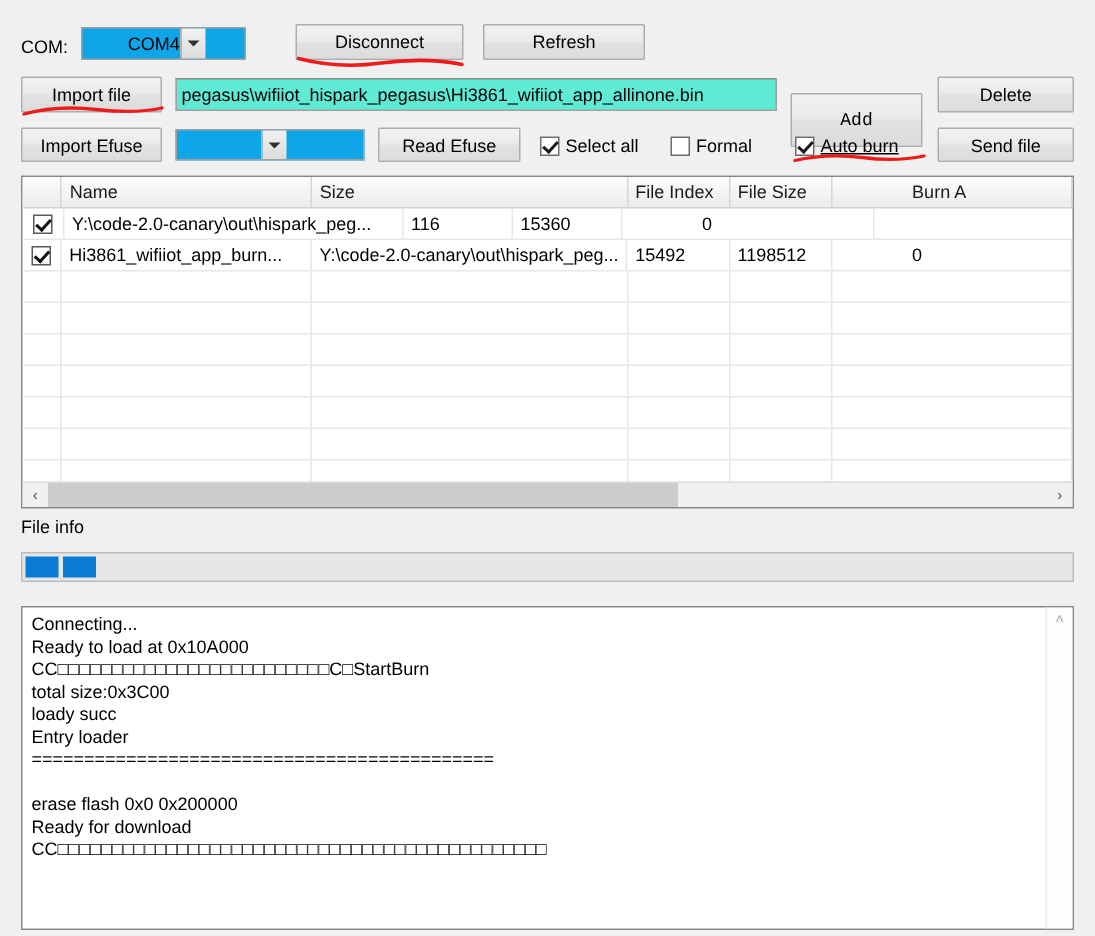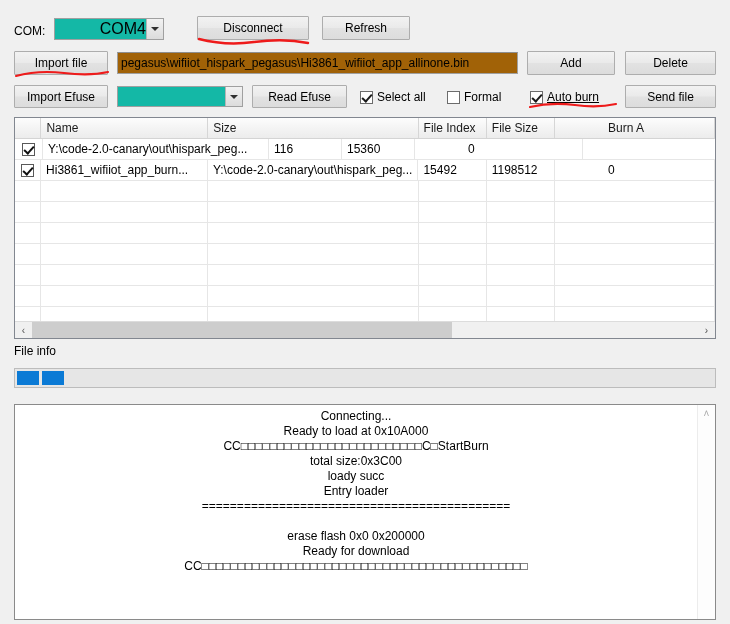--- a/index.html
+++ b/index.html
@@ -30,41 +30,41 @@
     display: flex;
     align-items: center;
     justify-content: center;
     box-sizing: border-box;
     cursor: default;
     padding: 0;
     white-space: nowrap;
   }
 
   .textbox {
-    background: #a16207;
+    background: #5eead4;
     border: 1px solid #a0a0a0;
     border-top-color: #8e8e8e;
     box-sizing: border-box;
     display: flex;
     align-items: center;
     padding: 0 3px;
     font-size: 12px;
     overflow: hidden;
     white-space: nowrap;
   }
 
   .combo {
-    background: #14b8a6;
+    background: #0ea5e9;
     border: 1px solid #a0a0a0;
     box-sizing: border-box;
     display: flex;
     align-items: center;
-    justify-content: flex-end;
+    justify-content: center;
     padding: 0 0 0 4px;
-    font-size: 16px;
+    font-size: 12px;
   }
   .combo .arrowbox {
     width: 17px;
     height: 100%;
     background: linear-gradient(to bottom, #f2f2f2, #dcdcdc);
     border-left: 1px solid #b5b5b5;
     display: flex;
     align-items: center;
     justify-content: center;
     box-sizing: border-box;
@@ -103,26 +103,26 @@
 
   .label { font-size: 12px; white-space: nowrap; }
 
   
   .abs { position: absolute; }
 
   
   #com-label  { left: 14px;  top: 24px; }
   #com-combo  { left: 54px;  top: 18px; width: 110px; height: 22px; }
   #btn-disconnect { left: 197px; top: 16px; width: 112px; height: 24px; }
-  #btn-refresh    { left: 322px; top: 16px; width: 88px;  height: 24px; }
+  #btn-refresh    { left: 322px; top: 16px; width: 108px;  height: 24px; }
 
   
   #btn-selectfile { left: 14px;  top: 51px; width: 94px;  height: 24px; }
   #path-input     { left: 117px; top: 52px; width: 401px; height: 22px; }
-  #btn-add        { left: 527px; top: 51px; width: 88px;  height: 24px; }
+  #btn-add        { left: 527px; top: 62px; width: 88px;  height: 36px; font-family: Liberation Mono, monospace; }
   #btn-delete     { left: 625px; top: 51px; width: 91px;  height: 24px; }
 
   
   #btn-importefuse { left: 14px;  top: 85px; width: 94px;  height: 23px; }
   #efuse-combo     { left: 117px; top: 86px; width: 126px; height: 21px; }
   #btn-readefuse   { left: 252px; top: 85px; width: 95px;  height: 23px; }
   #chk-selectall   { left: 360px; top: 90px; }
   #chk-formal      { left: 447px; top: 90px; }
   #chk-autoburn    { left: 530px; top: 90px; text-decoration: underline; }
   #btn-sendfile    { left: 625px; top: 85px; width: 91px;  height: 23px; }
@@ -255,21 +255,20 @@
   
   #log {
     position: absolute;
     left: 14px; top: 404px;
     width: 702px; height: 216px;
     background: #fff;
     border: 1px solid #8a8a8a;
     box-sizing: border-box;
     display: flex;
     overflow: hidden;
-    text-align: center;
   }
   #log-text {
     flex: 1;
     padding: 4px 6px 0 6px;
     font-family: "Liberation Sans", sans-serif;
     font-size: 12px;
     line-height: 15px;
     white-space: pre;
     overflow: hidden;
     color: #000;

